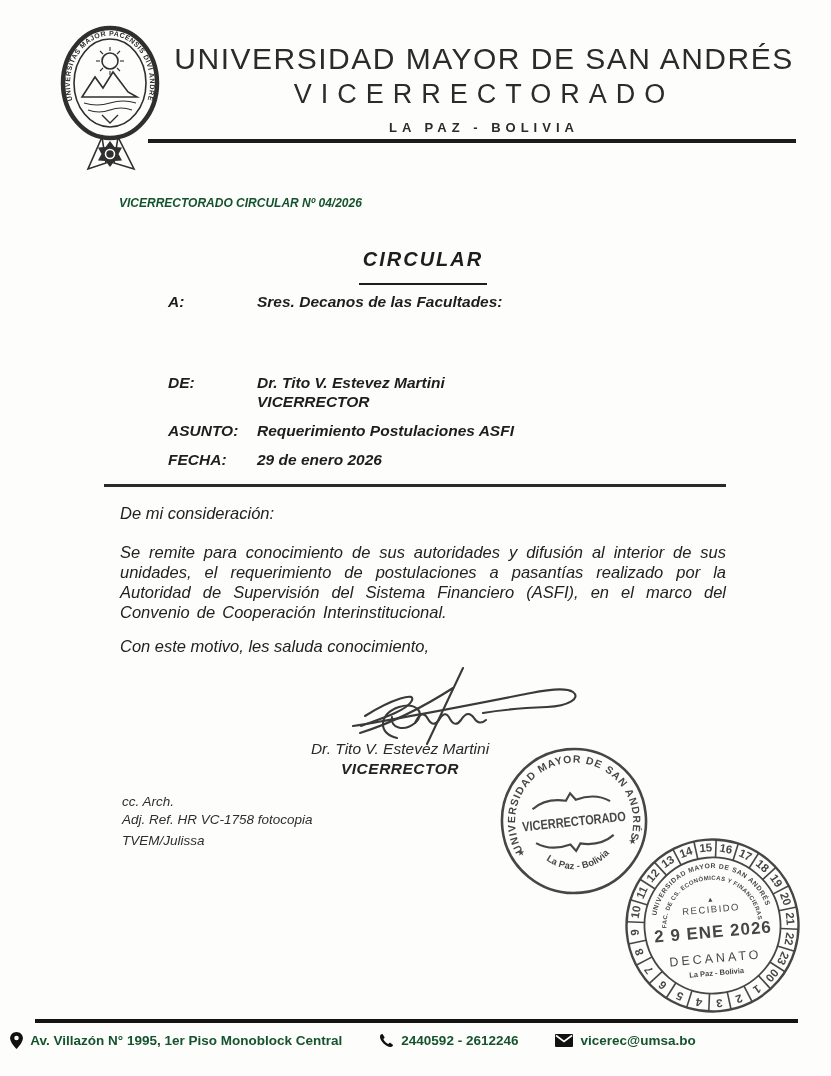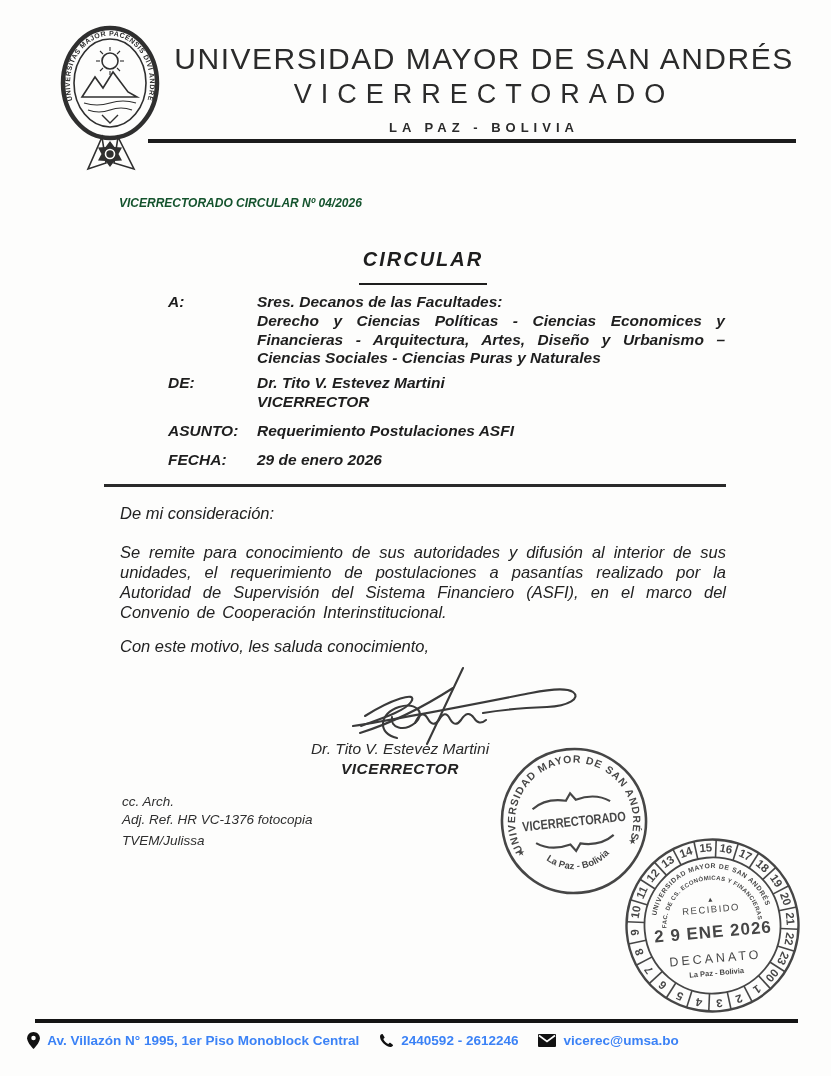--- a/index.html
+++ b/index.html
@@ -45,21 +45,21 @@
   .cc-block { left:122px; top:793px; font-size:13.5px; font-style:italic; color:#2e2e2e; line-height:17.5px; }
   .cc-initials { margin-top:4px; }
 
   
   .stamp { opacity:0.9; }
   .ring-num { font-size:11.5px; font-weight:bold; fill:#333; }
 
   
   .ftr-rule { left:35px; top:1019px; width:763px; height:4px; background:#141414; }
   .ftr-row  { left:0; top:1032px; width:706px; display:flex; justify-content:center;
-              align-items:center; gap:20px; font-size:13.5px; font-weight:bold; color:#3b82f6; }
+              align-items:center; gap:37px; font-size:13.5px; font-weight:bold; color:#14532d; }
   .ftr-item { display:flex; align-items:center; gap:7px; white-space:nowrap; }
 </style>
 </head>
 <body>
 
 <div class="page">
 
   <svg class="abs" style="left:50px; top:17px;" width="128" height="162" viewBox="0 0 128 162">
     <g fill="none" stroke="#2f2f2f">
       <ellipse cx="60" cy="66" rx="47" ry="55" stroke-width="4.5"></ellipse>
@@ -103,21 +103,20 @@
   <div class="abs hdr-rule"></div>
 
   <div class="abs ref-line">VICERRECTORADO CIRCULAR Nº 04/2026</div>
   <div class="abs doc-title-wrap">
     <span class="doc-title">CIRCULAR</span>
   </div>
 
   <div class="abs m-label" style="left:168px; top:293px;">A:</div>
   <div class="abs m-value" style="left:257px; top:293px; width:468px;">
     <div>Sres. Decanos de las Facultades:</div>
-    <div class="just">Derecho y Ciencias Políticas - Ciencias Economices y Financieras - Arquitectura, Artes, Diseño y Urbanismo – Ciencias Sociales - Ciencias Puras y Naturales</div>
   </div>
 
   <div class="abs m-label" style="left:168px; top:374px;">DE:</div>
   <div class="abs m-value" style="left:257px; top:374px;">
     <div>Dr. Tito V. Estevez Martini</div>
     <div>VICERRECTOR</div>
   </div>
 
   <div class="abs m-label" style="left:168px; top:422px;">ASUNTO:</div>
   <div class="abs m-value" style="left:257px; top:422px;">Requerimiento Postulaciones ASFI</div>
@@ -142,21 +141,21 @@
     </g>
   </svg>
 
   <div class="abs sig-block">
     <div class="sig-name">Dr. Tito V. Estevez Martini</div>
     <div class="sig-title">VICERRECTOR</div>
   </div>
 
   <div class="abs cc-block">
     <div>cc. Arch.</div>
-    <div>Adj. Ref. HR VC-1376  fotocopia</div>
+    <div>Adj. Ref. HR VC-1758  fotocopia</div>
     <div class="cc-initials">TVEM/Julissa</div>
   </div>
 
   <svg class="abs stamp" style="left:497px; top:744px;" width="154" height="154" viewBox="-77 -77 154 154">
     <g transform="rotate(-6)" fill="none" stroke="#333">
       <circle r="72" stroke-width="2.6"></circle>
       <path id="s1-top" d="M -55 22 A 59 59 0 1 1 55 22" stroke="none"></path>
       <path id="s1-bot" d="M -34 34 A 48 48 0 0 0 34 34" stroke="none"></path>
       <text font-size="10.5" font-weight="bold" fill="#333" stroke="none" letter-spacing="1">
         <textPath href="#s1-top" startOffset="50%" text-anchor="middle">UNIVERSIDAD MAYOR DE SAN ANDRÉS</textPath>

